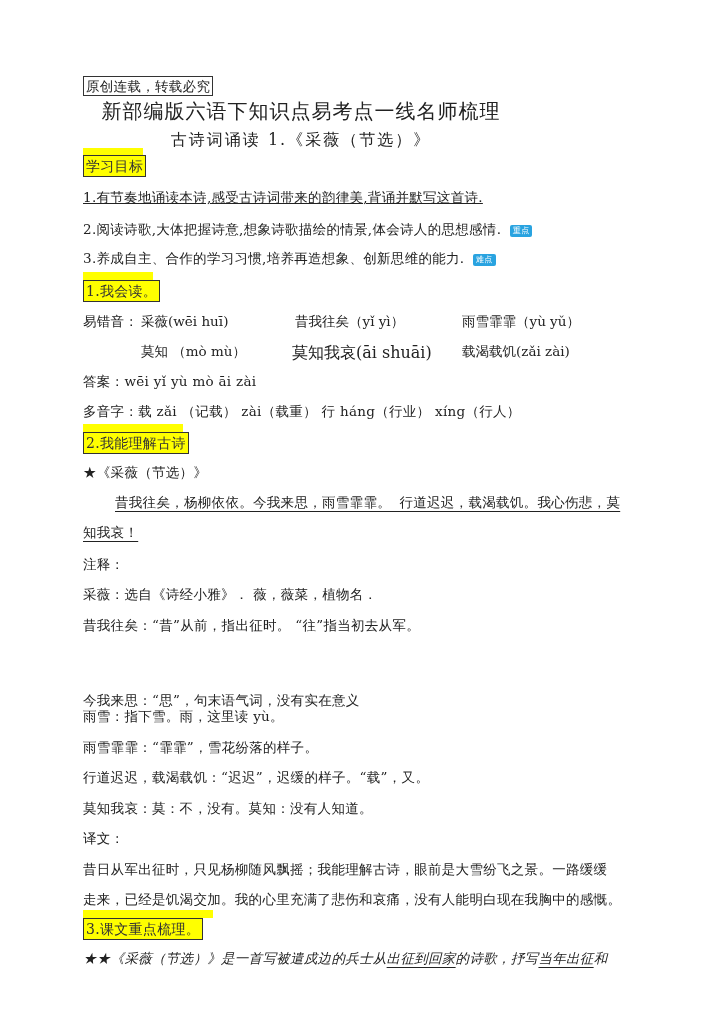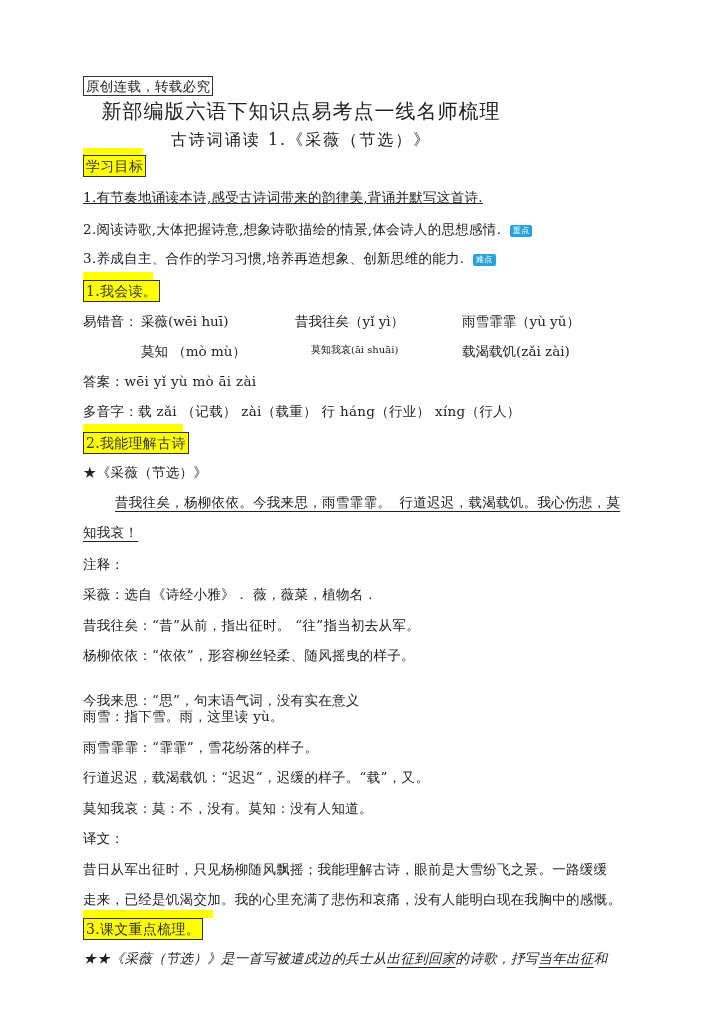--- a/index.html
+++ b/index.html
@@ -50,40 +50,39 @@
   <div class="line" style="top:280px;">
     <span class="hl">1.我会读。</span>
   </div>
   <div class="line" style="top:313px;">
     <span>易错音：</span>
   </div>
   <div class="col" style="left:141px; top:313px; font-size:13.5px;">采薇(wēi huī)</div>
   <div class="col" style="left:295px; top:313px; font-size:13.5px;">昔我往矣（yǐ yì）</div>
   <div class="col" style="left:462px; top:313px; font-size:13.5px;">雨雪霏霏（yù  yǔ）</div>
   <div class="col" style="left:141px; top:343px; font-size:13.5px;">莫知 （mò mù）</div>
-  <div class="col" style="left:311px; top:343px; font-size:10px;">莫知我哀(āi shuāi)</div>
+  <div class="col" style="left:292px; top:343px; font-size:16px;">莫知我哀(āi shuāi)</div>
   <div class="col" style="left:462px; top:343px; font-size:13.5px;">载渴载饥(zǎi zài)</div>
   <div class="line" style="top:373px;">答案：wēi  yǐ  yù  mò   āi    zài</div>
   <div class="line" style="top:403px;">多音字：载 zǎi （记载） zài（载重）      行 háng（行业） xíng（行人）</div>
 
   <div class="hlbar" style="top:424px; width:100px;"></div>
   <div class="line" style="top:432px;">
     <span class="hl">2.我能理解古诗</span>
   </div>
   <div class="line" style="top:464px;">★《采薇（节选）》</div>
   <div class="line indent" style="top:494px;">
     <span class="u">昔我往矣，杨柳依依。今我来思，雨雪霏霏。 行道迟迟，载渴载饥。我心伤悲，莫</span>
   </div>
   <div class="line" style="top:524px;">
     <span class="u">知我哀！</span>
   </div>
   <div class="line" style="top:556px;">注释：</div>
   <div class="line" style="top:586px;">采薇：选自《诗经小雅》．            薇，薇菜，植物名．</div>
   <div class="line" style="top:617px;">昔我往矣：“昔”从前，指出征时。 “往”指当初去从军。</div>
-  <div class="line" style="top:647px;">杨柳依依：“依依”，形容柳丝轻柔、随风摇曳的样子。</div>
   <div class="line" style="top:692px;">今我来思：“思”，句末语气词，没有实在意义</div>
   <div class="line" style="top:708px;">雨雪：指下雪。雨，这里读 yù。</div>
   <div class="line" style="top:739px;">雨雪霏霏：“霏霏”，雪花纷落的样子。</div>
   <div class="line" style="top:769px;">行道迟迟，载渴载饥：“迟迟”，迟缓的样子。“载”，又。</div>
   <div class="line" style="top:800px;">莫知我哀：莫：不，没有。莫知：没有人知道。</div>
   <div class="line" style="top:830px;">译文：</div>
   <div class="line" style="top:861px;">昔日从军出征时，只见杨柳随风飘摇；我能理解古诗，眼前是大雪纷飞之景。一路缓缓</div>
   <div class="line" style="top:891px;">走来，已经是饥渴交加。我的心里充满了悲伤和哀痛，没有人能明白现在我胸中的感慨。</div>
 
   <div class="hlbar" style="top:910px; width:130px;"></div>

